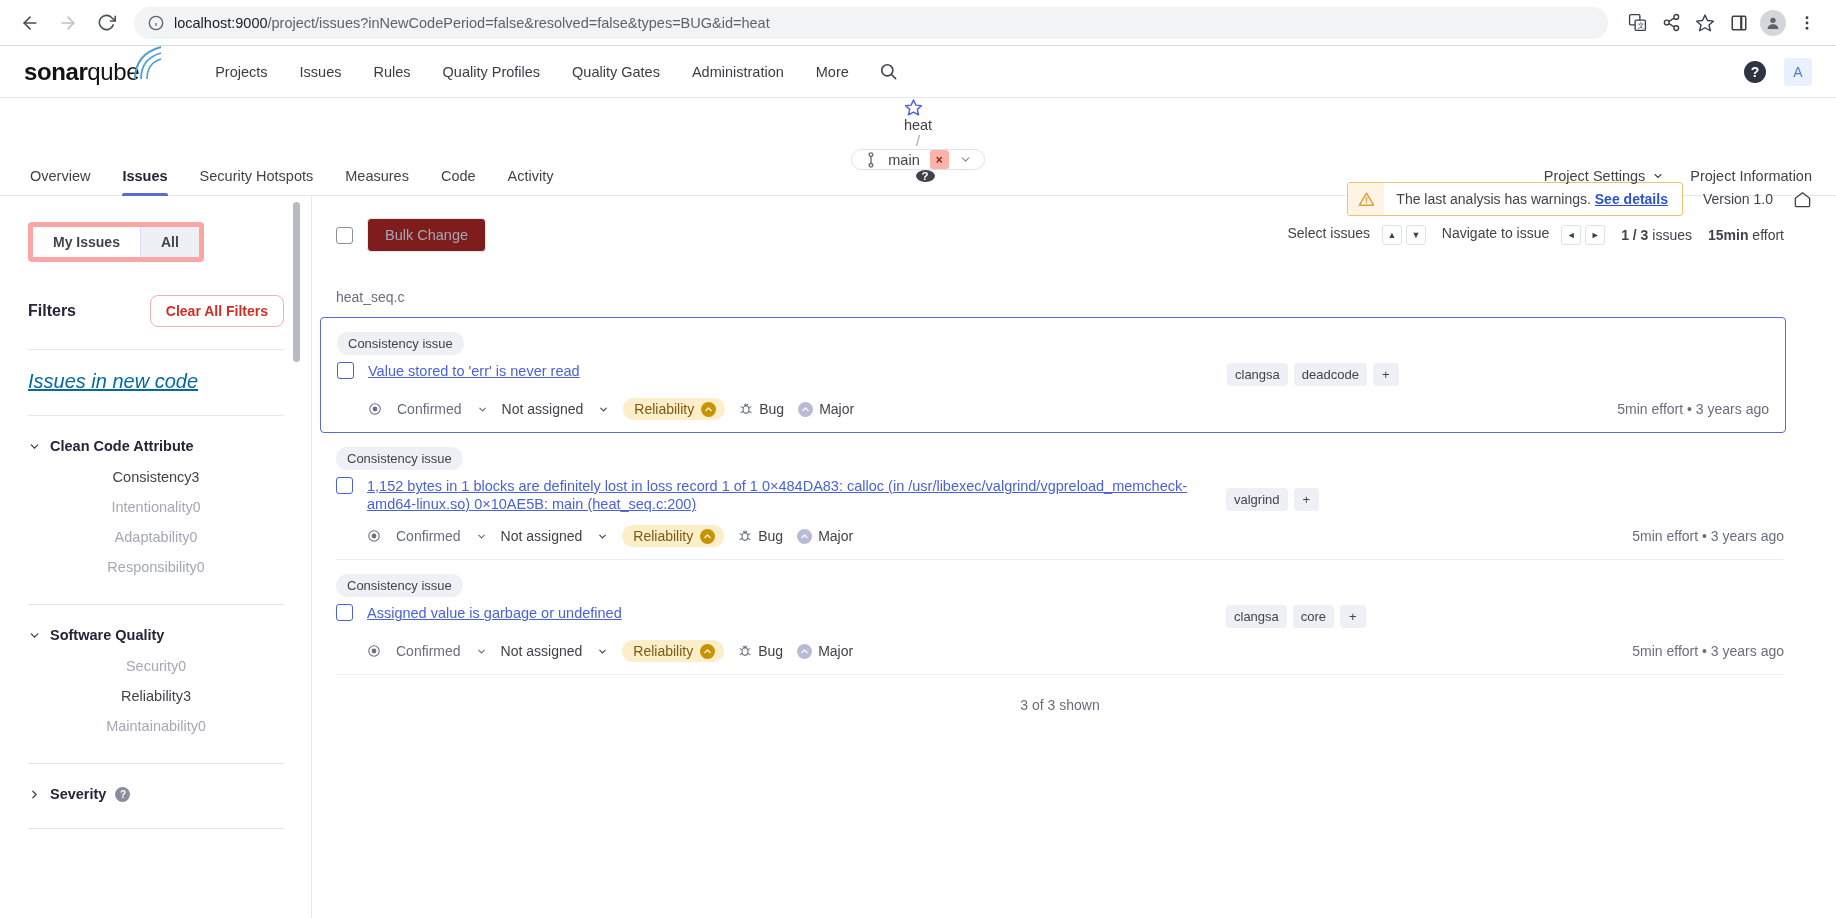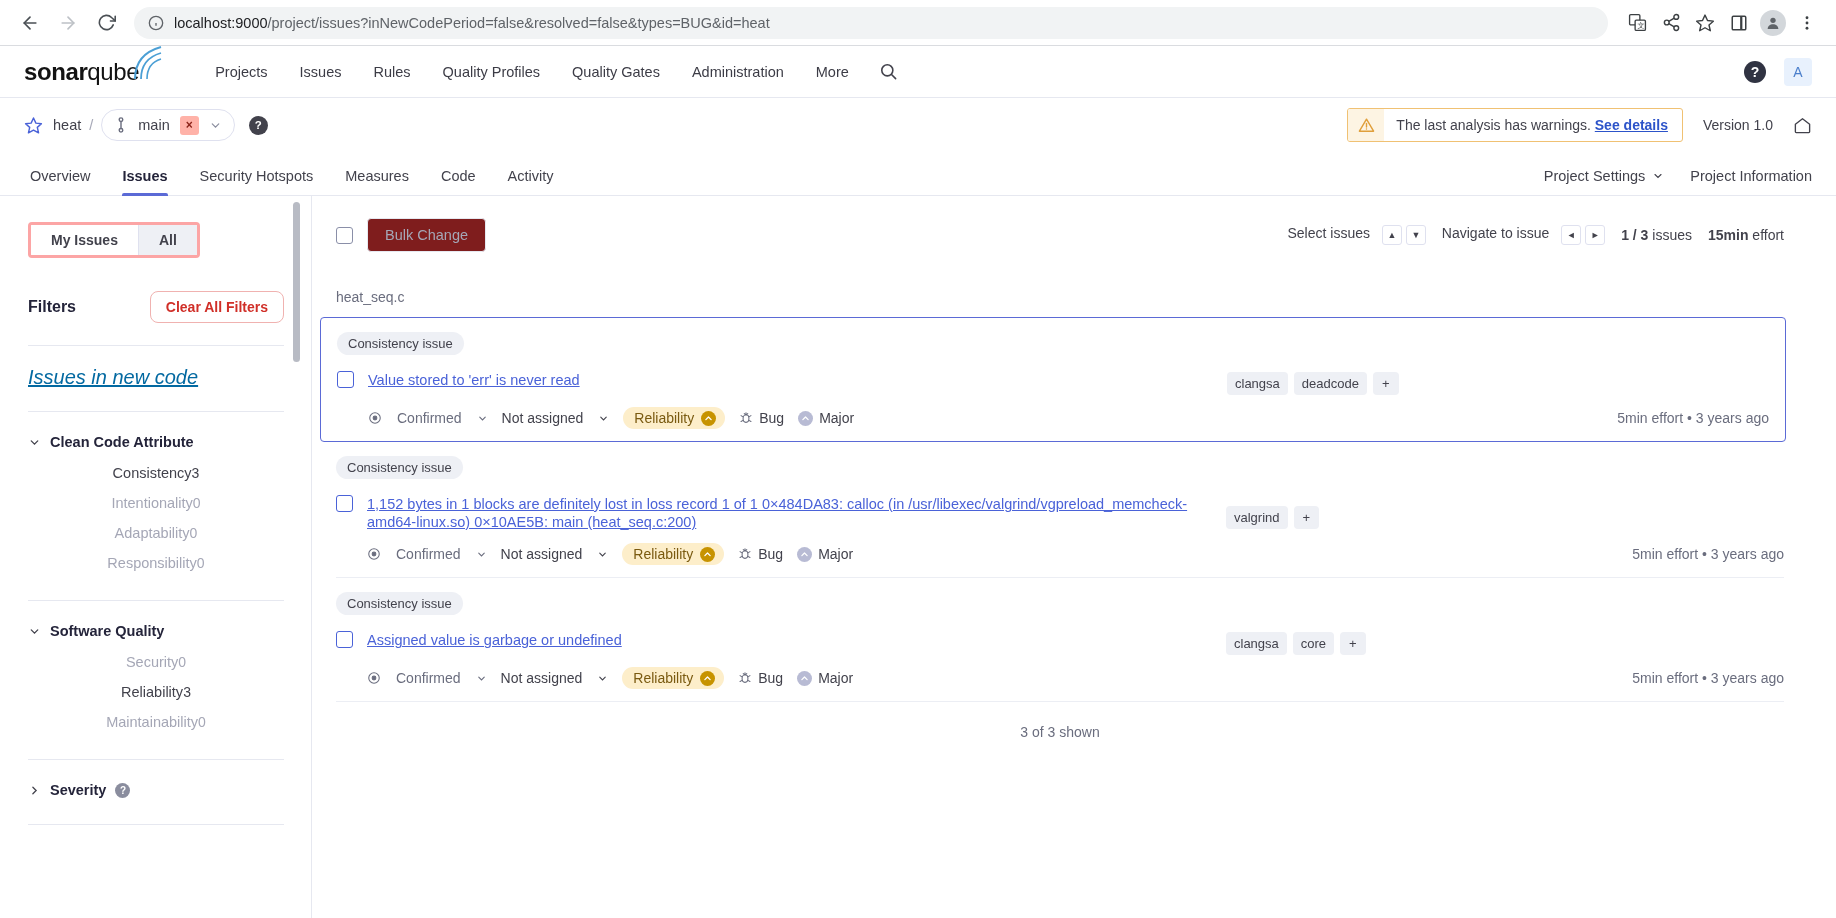--- a/index.html
+++ b/index.html
@@ -74,21 +74,21 @@
   }
   .user-avatar {
     width: 28px; height: 28px; border-radius: 4px; background: #e8f1fd;
     color: #4a7ecb; font-size: 14px;
     display: flex; align-items: center; justify-content: center;
   }
 
   
   .proj-head {
     height: 54px; display: flex; align-items: center;
-    padding: 0 24px; background: #fff;
+    padding: 0 24px; background: #fff; flex-direction: column;
   }
   .star-icon { color: #4a62d8; margin-right: 10px; display: flex; }
   .crumb { font-size: 14.5px; color: #42424c; }
   .crumb-sep { font-size: 14.5px; color: #a5a7b6; margin: 0 8px; }
   .branch-pill {
     display: flex; align-items: center; gap: 10px;
     border: 1px solid #dfe1ef; border-radius: 18px;
     height: 32px; padding: 0 12px; background: #fff;
   }
   .branch-pill .bname { font-size: 14.5px; color: #42424c; }
@@ -148,21 +148,21 @@
   }
   .sb-track {
     position: absolute; right: 6px; top: 0; bottom: 0; width: 7px;
     background: transparent;
   }
   .sidebar-divider-v {
     position: absolute; right: 0; top: 0; bottom: 0; width: 1px; background: #e6e8f0;
   }
 
   .toggle-group {
-    display: inline-flex; border: 3px solid #fca5a5; border-radius: 4px; overflow: hidden;
+    display: inline-flex; border: 5px solid #fca5a5; border-radius: 4px; overflow: hidden;
   }
   .toggle-group button {
     font-family: inherit; font-size: 14px; font-weight: 700; color: #42424c;
     background: #fff; border: none; padding: 7px 20px; cursor: pointer;
   }
   .toggle-group button.sel { background: #eef0f5; }
   .toggle-group button + button { border-left: 1px solid #dfe1ef; }
 
   .filters-row {
     display: flex; align-items: center; justify-content: space-between;
@@ -225,21 +225,21 @@
   }
   .issue-card.selected {
     border: 1px solid #5b6ad6; border-radius: 4px; padding: 14px 16px 12px 16px;
     margin-left: -16px; margin-right: -2px;
   }
   .issue-card + .issue-card { border-top: 1px solid #eceef4; }
   .issue-card.selected + .issue-card { border-top: none; }
 
   .cc-badge {
     display: inline-block; background: #eef0f5; color: #42424c;
-    font-size: 13px; border-radius: 12px; padding: 4px 11px; margin-bottom: 16px;
+    font-size: 13px; border-radius: 12px; padding: 4px 11px; margin-bottom: 7px;
   }
   .issue-main { display: flex; align-items: flex-start; gap: 14px; }
   .issue-title {
     flex: 1 1 auto; font-size: 14.5px; color: #4a62d8;
     text-decoration: underline; line-height: 1.25; max-width: 845px;
   }
   .tags { display: flex; align-items: center; gap: 6px; flex: 0 0 auto; padding-top: 1px; }
   .tag {
     background: #eef0f5; color: #42424c; font-size: 13px;
     border-radius: 4px; padding: 4px 8px;

